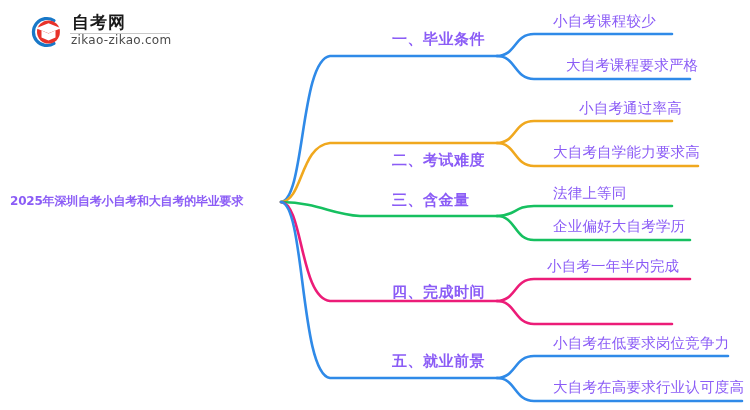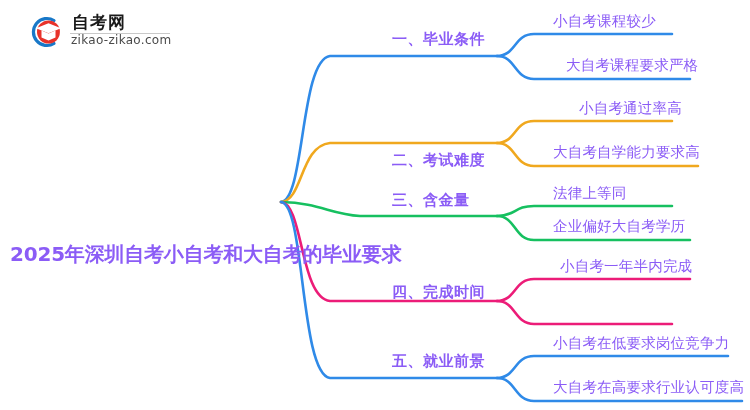--- a/index.html
+++ b/index.html
@@ -71,26 +71,25 @@
     height: 410px;
   }
 
   
   .node-text {
     position: absolute;
     white-space: nowrap;
     color: #8b5cf6;
   }
   #root-label {
-    font-size: 20px;
+    font-size: 12px;
     font-weight: bold;
     left: 10px;
     top: 193px;
     letter-spacing: -0.2px;
-    margin-top: 48px;
   }
   .branch-label {
     font-size: 15px;
     font-weight: bold;
     letter-spacing: 0.5px;
   }
   .leaf-label {
     font-size: 14.5px;
     letter-spacing: 0.2px;
   }
@@ -148,19 +147,19 @@
 
   <div class="node-text branch-label" style="left:392px; top:116px;margin-top:35px;">二、考试难度</div>
   <div class="node-text leaf-label" style="left:579px; top:99px;">小自考通过率高</div>
   <div class="node-text leaf-label" style="left:553px; top:143px;">大自考自学能力要求高</div>
 
   <div class="node-text branch-label" style="left:392px; top:191px;">三、含金量</div>
   <div class="node-text leaf-label" style="left:553px; top:184px;">法律上等同</div>
   <div class="node-text leaf-label" style="left:553px; top:217px;">企业偏好大自考学历</div>
 
   <div class="node-text branch-label" style="left:392px; top:275px;margin-top:8px;">四、完成时间</div>
-  <div class="node-text leaf-label" style="left:560px; top:257px;">小自考一年半内完成</div>
+  <div class="node-text leaf-label" style="left:547px; top:257px;">小自考一年半内完成</div>
 
   <div class="node-text branch-label" style="left:392px; top:352px;">五、就业前景</div>
   <div class="node-text leaf-label" style="left:553px; top:334px;">小自考在低要求岗位竞争力</div>
   <div class="node-text leaf-label" style="left:553px; top:378px;">大自考在高要求行业认可度高</div>
 
 </div>
 
 </body></html>

